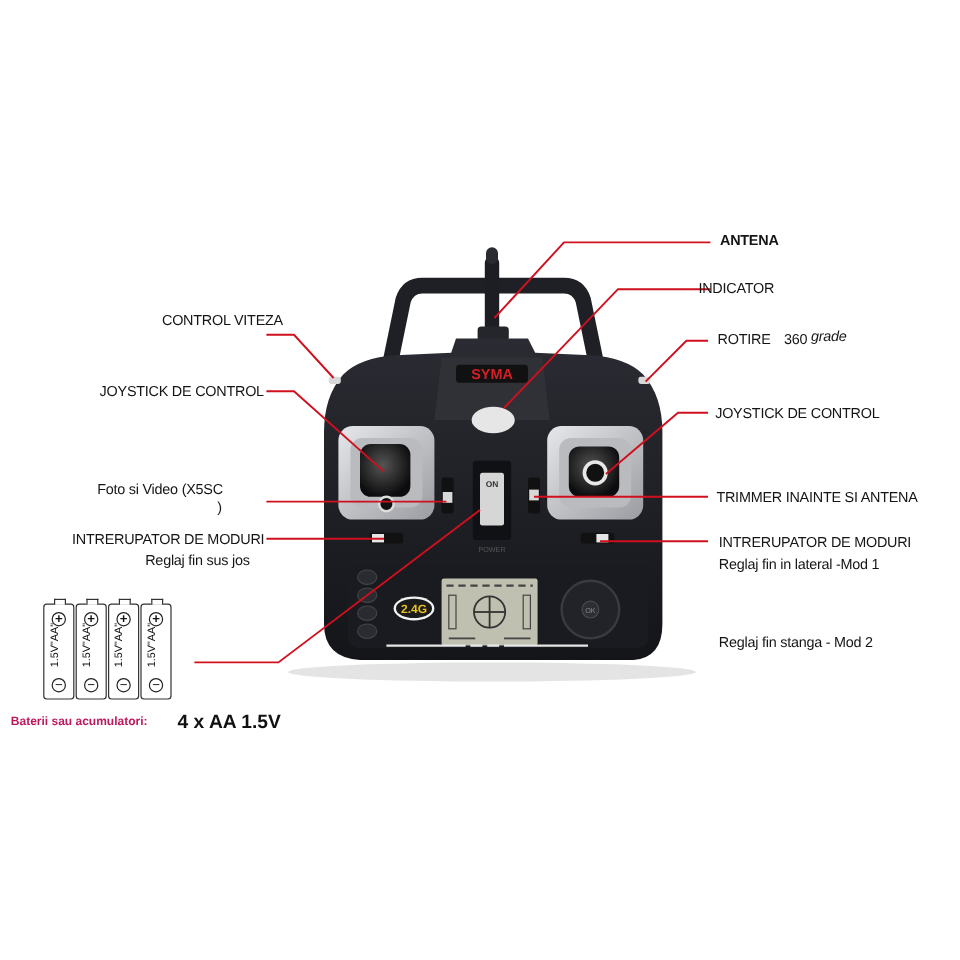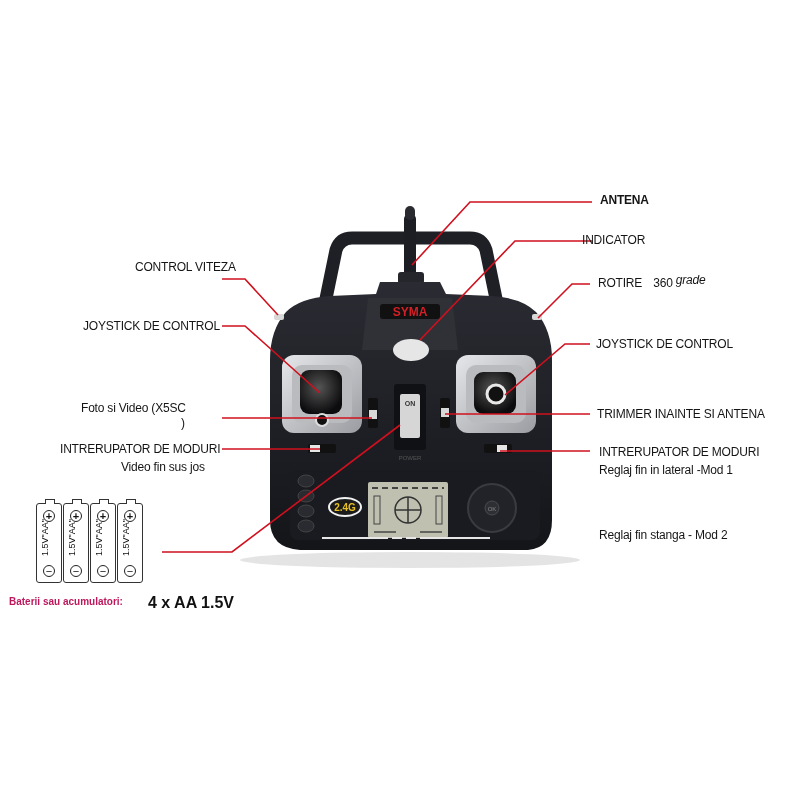--- a/index.html
+++ b/index.html
@@ -142,21 +142,21 @@
     <polyline points="590,414 445,414"></polyline>
     <polyline points="590,451 500,451"></polyline>
   </g>
 </svg>
 
 <div class="label" style="left:119px; top:260px;margin-left:16px;">CONTROL VITEZA</div>
 <div class="label" style="left:83px; top:319px;">JOYSTICK DE CONTROL</div>
 <div class="label" style="left:81px; top:401px;">Foto si Video (X5SC</div>
 <div class="label" style="left:181px; top:416px;">)</div>
 <div class="label" style="left:60px; top:442px;">INTRERUPATOR DE MODURI</div>
-<div class="label" style="left:121px; top:460px;">Video fin sus jos</div>
+<div class="label" style="left:121px; top:460px;">Reglaj fin sus jos</div>
 
 <div class="label big" style="left:600px; top:193px;">ANTENA</div>
 <div class="label" style="left:582px; top:233px;">INDICATOR</div>
 <div class="label" style="left:598px; top:276px;">
   <span>ROTIRE</span>
   <span style="margin-left:8px;">360</span>
   <span style="position:relative; top:-3px;font-style:italic;">grade</span>
 </div>
 <div class="label" style="left:596px; top:337px;">JOYSTICK DE CONTROL</div>
 <div class="label" style="left:597px; top:407px;">TRIMMER INAINTE SI ANTENA</div>

